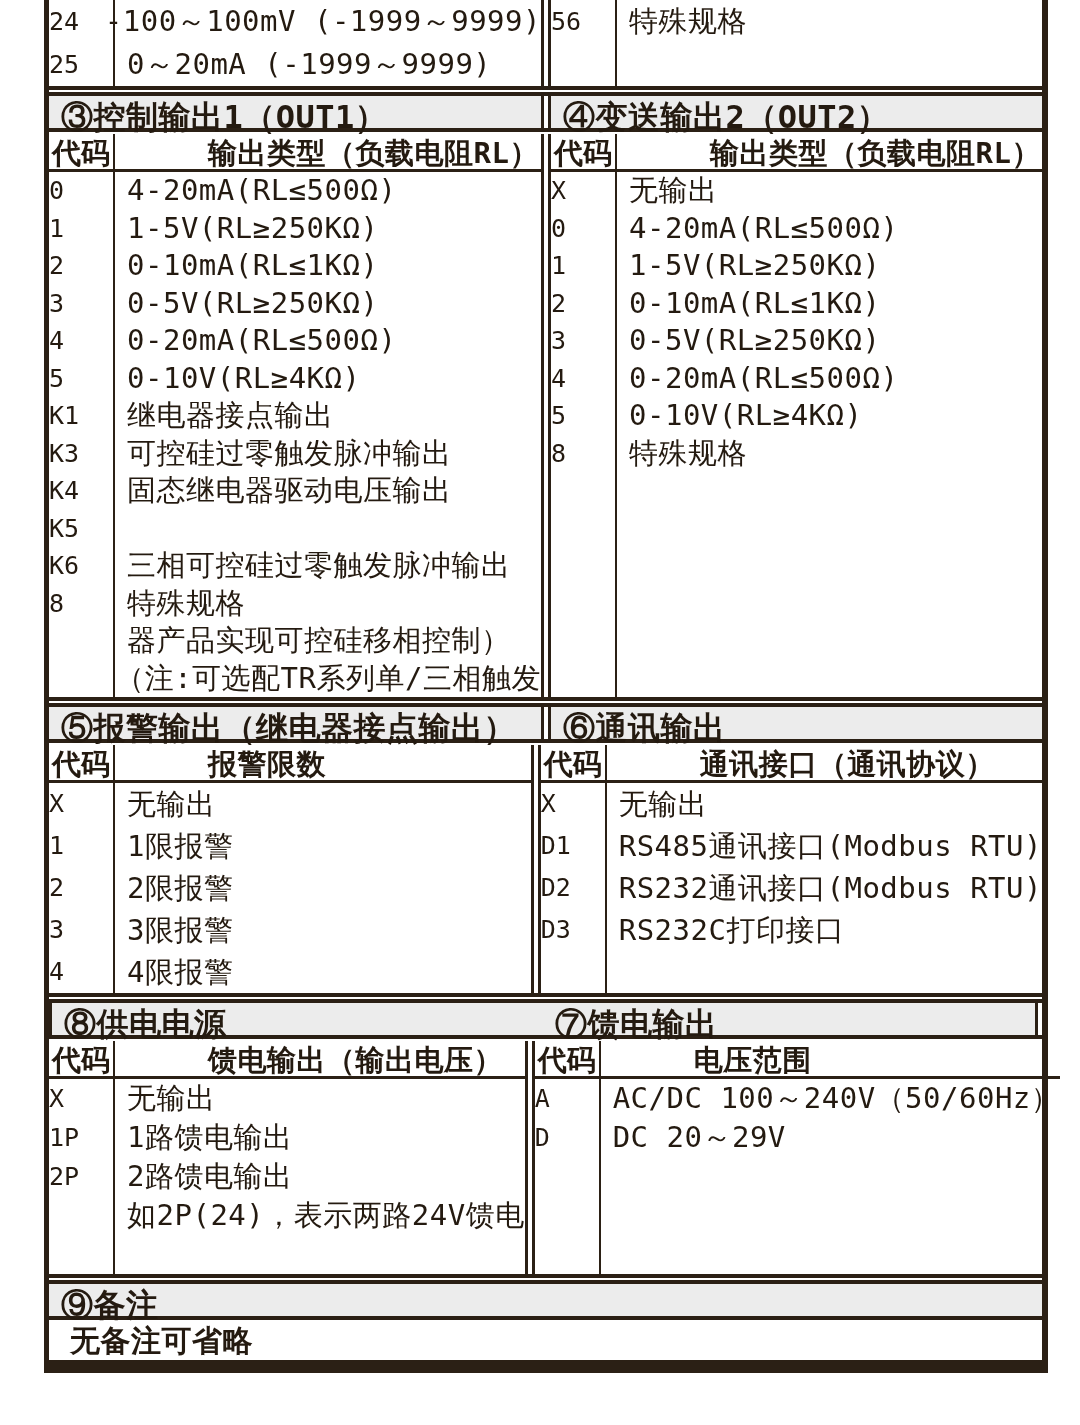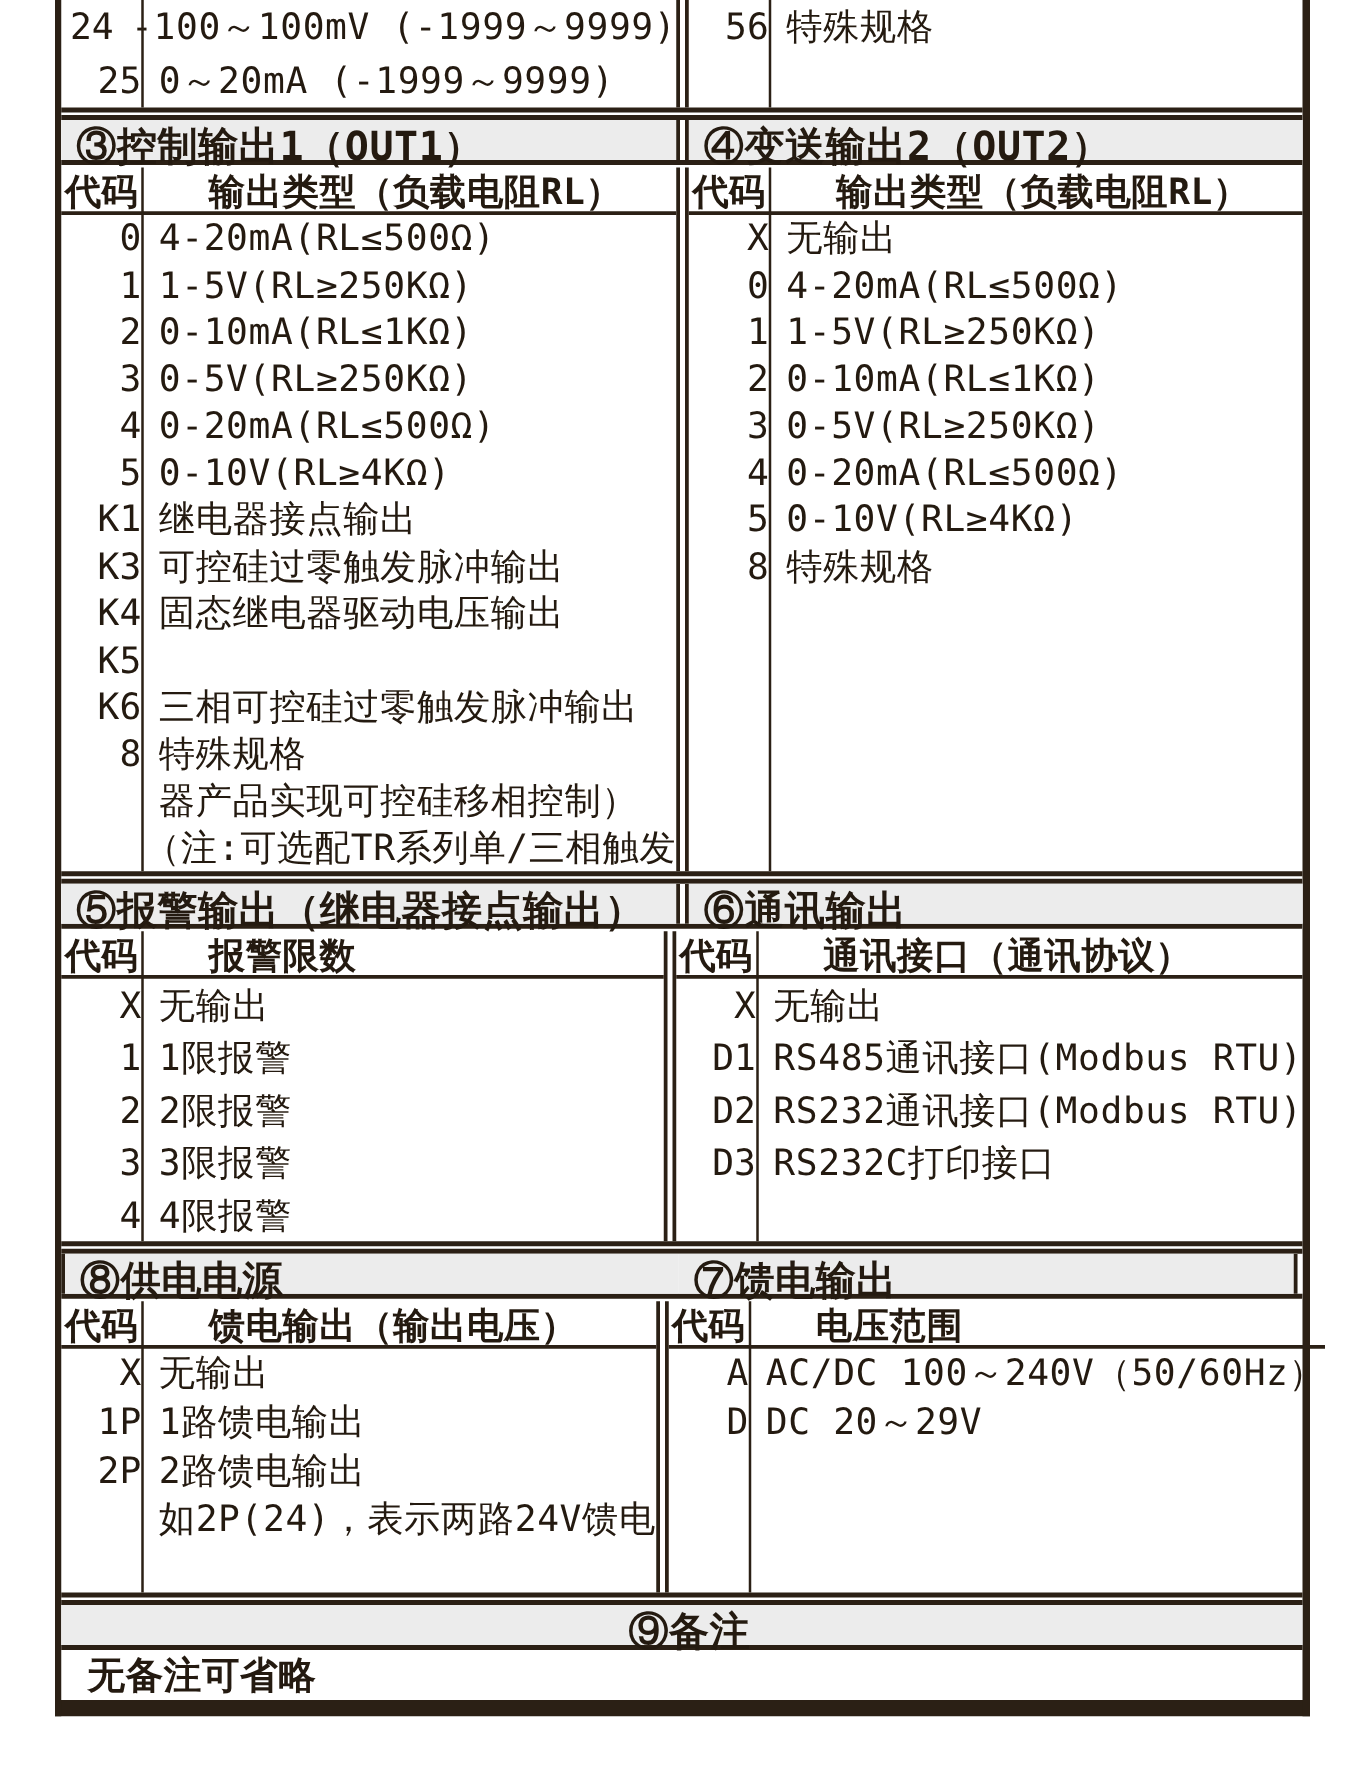--- a/index.html
+++ b/index.html
@@ -25,45 +25,45 @@
   .pair{display:flex;border-bottom:4px solid var(--bc);}
   .sub{position:relative;}
   .sub.left{width:495px;border-right:3px solid var(--bc);margin-right:4px;}
   .sub.right{flex:1;border-left:3px solid var(--bc);}
   
   .sub::before{
     content:"";position:absolute;left:64px;top:0;bottom:0;width:2px;
     background:var(--bc);
   }
   .thead{display:flex;height:38px;line-height:38px;border-bottom:3px solid var(--bc);
-         font-weight:bold;font-size:29px;}
+         font-weight:bold;font-size:29px;gap:41px;}
   .code-h{width:66px;text-align:center;padding-right:2px;}
   .desc-h{flex:1;padding-left:12px;white-space:nowrap;letter-spacing:0.5px;margin-left:40px;}
   .rows{display:flex;flex-direction:column;overflow:hidden;}
   .row{display:flex;height:var(--rh);line-height:var(--rh);}
-  .code{width:66px;text-align:right;padding-right:2px;font-size:29px;}
+  .code{width:66px;text-align:left;padding-right:2px;font-size:25px;}
   .desc{flex:1;padding-left:12px;font-size:29px;white-space:nowrap;letter-spacing:0.5px;}
   .rows-top{--rh:43px;height:86px;}
   .rows-a{--rh:37.5px;height:525px;}
   .rows-b{--rh:42px;height:210px;}
   .rows-c{--rh:39px;height:195px;}
   
   .band{
     display:flex;margin:2px 0;
     border-top:4px solid var(--bc);border-bottom:4px solid var(--bc);
     background:#ffffff;
   }
   .bcell{
     background:var(--band);height:32px;line-height:42px;
     font-weight:bold;font-size:32px;padding-left:12px;white-space:nowrap;
     letter-spacing:0.5px;
   }
   .bcell.left{width:495px;border-right:3px solid var(--bc);margin-right:4px;}
   .bcell.right{flex:1;border-left:3px solid var(--bc);}
-  .bcell.full{flex:1;text-align:center;}
+  .bcell.full{flex:1;}
   
   .note-row{
     height:38px;line-height:38px;padding-left:21px;
     font-size:30px;font-weight:bold;letter-spacing:0.5px;white-space:nowrap;
   }
 </style>
 </head>
 <body>
 
 <div class="sheet">

